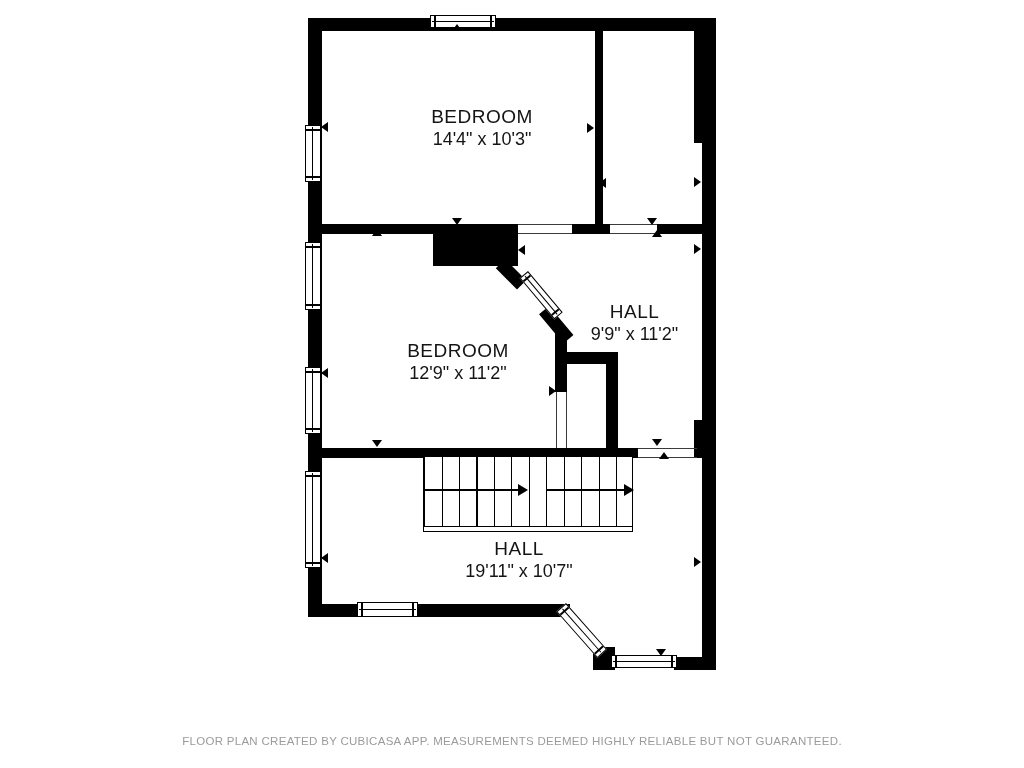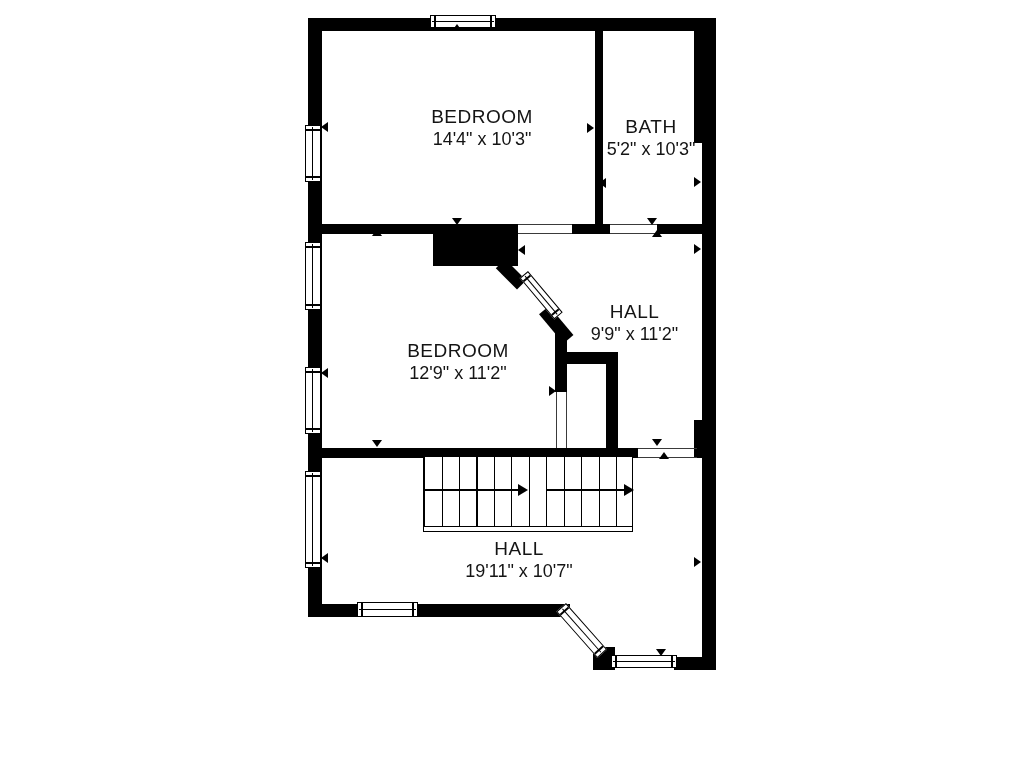--- a/index.html
+++ b/index.html
@@ -103,31 +103,28 @@
   <div class="tri tri-down" style="left:372px;top:440px;"></div>
   <div class="tri tri-up" style="left:659px;top:452px;"></div>
   <div class="tri tri-left" style="left:321px;top:553px;"></div>
   <div class="tri tri-right" style="left:694px;top:557px;"></div>
   <div class="tri tri-down" style="left:656px;top:649px;"></div>
 
   <div class="room-label" style="left:377px;top:105px;width:210px;">
     <div class="room-name">BEDROOM</div>
     <div class="room-dims">14'4" x 10'3"</div>
   </div>
-  <div class="room-label" style="left:597px;top:115px;width:108px;">
-    <div class="room-name">BATH</div>
-    <div class="room-dims">5'2" x 10'3"</div>
-  </div>
   <div class="room-label" style="left:562px;top:300px;width:145px;">
     <div class="room-name">HALL</div>
     <div class="room-dims">9'9" x 11'2"</div>
   </div>
   <div class="room-label" style="left:352px;top:339px;width:212px;">
     <div class="room-name">BEDROOM</div>
     <div class="room-dims">12'9" x 11'2"</div>
   </div>
   <div class="room-label" style="left:413px;top:537px;width:212px;">
     <div class="room-name">HALL</div>
     <div class="room-dims">19'11" x 10'7"</div>
   </div>
 
+  <div id="footer-text">FLOOR PLAN CREATED BY CUBICASA APP. MEASUREMENTS DEEMED HIGHLY RELIABLE BUT NOT GUARANTEED.</div>
 
 </div>
 
 </body></html>

